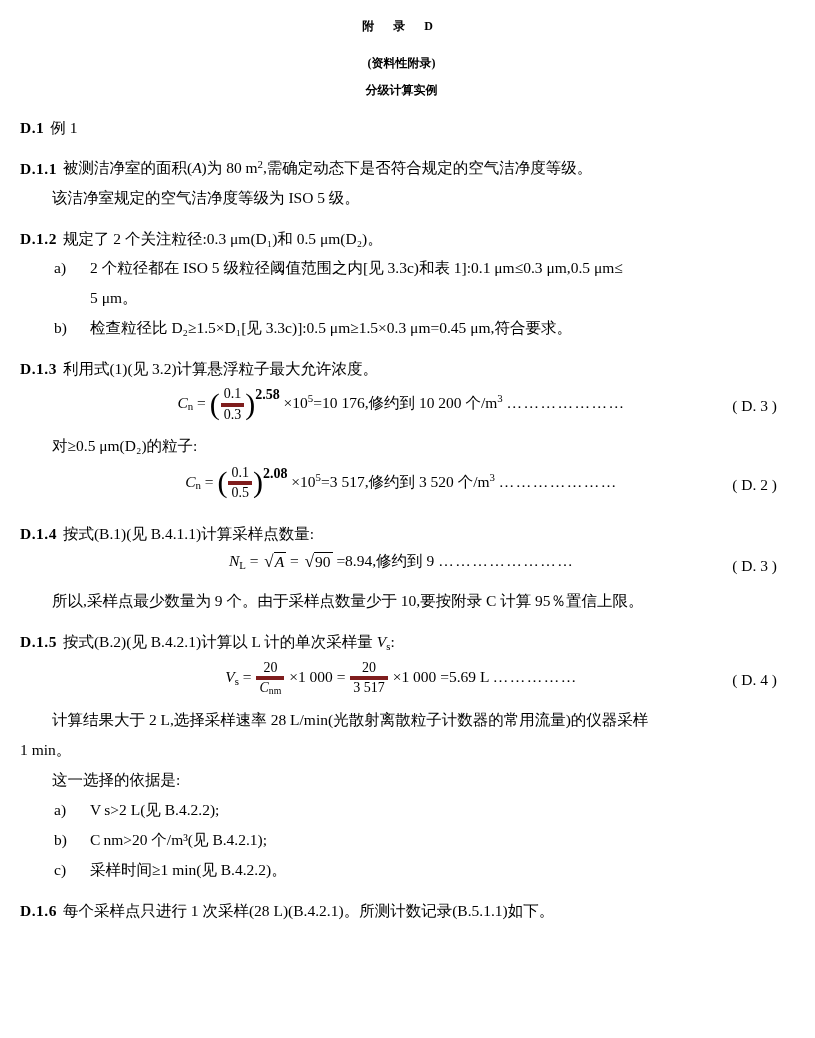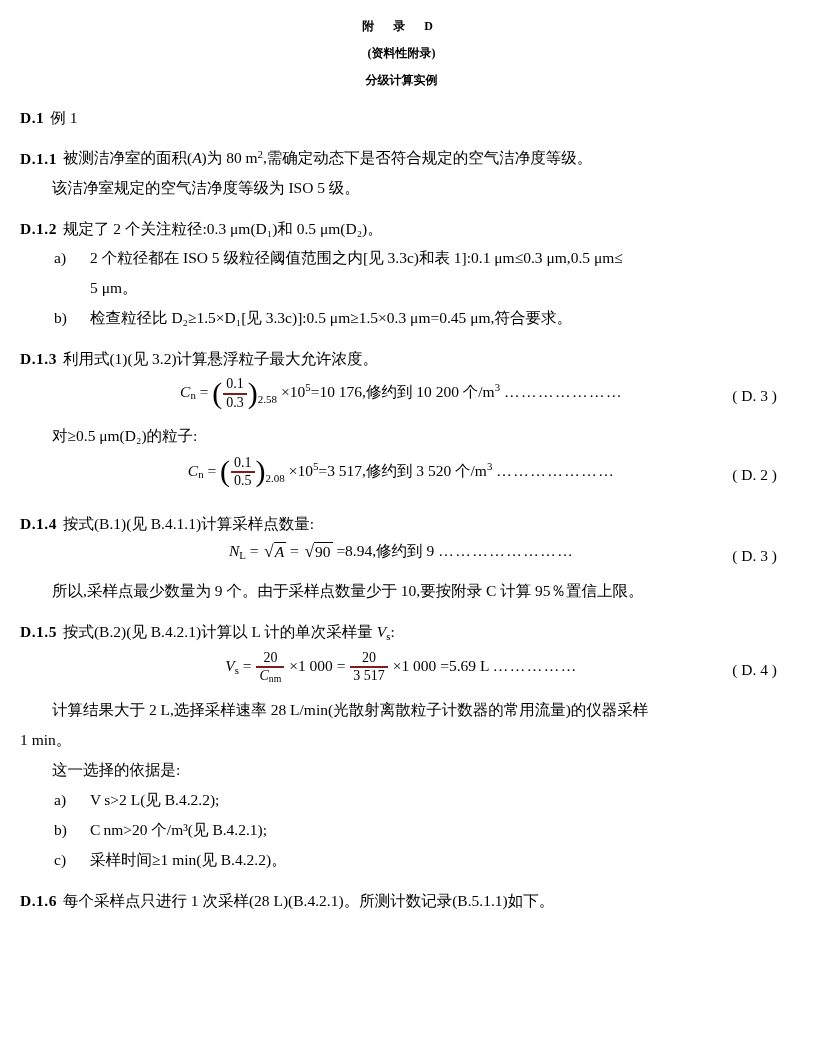--- a/index.html
+++ b/index.html
@@ -30,21 +30,21 @@
     text-align: center;
     font-weight: bold;
     font-size: 12px;
     letter-spacing: 0px;
   }
   .hd.app {
     margin-top: 8px;
     letter-spacing: 8px;
   }
   .hd.sub {
-    margin-top: 10px;
+    margin-top: 20px;
   }
   .hd.sub2 {
     margin-top: 10px;
   }
   
   .clause {
     font-size: 15.5px;
     margin-top: 17px;
     line-height: 1.5;
   }
@@ -108,43 +108,44 @@
   .frac {
     display: inline-block;
     vertical-align: middle;
     text-align: center;
     margin: 0 1px;
     line-height: 1.15;
   }
   .frac .n {
     display: block;
     padding: 0 3px;
-    border-bottom: 2px solid #7f1d1d;
+    border-bottom: 4px solid #7f1d1d;
     font-size: 14px;
   }
   .frac .d {
     display: block;
     padding: 0 3px;
     font-size: 14px;
   }
   .paren {
     display: inline-block;
     vertical-align: middle;
     font-size: 30px;
     line-height: 0.8;
     font-weight: 300;
     position: relative;
     top: -1px;
   }
   .expo {
     display: inline-block;
     vertical-align: top;
-    font-size: 11px;
-    position: relative;
-    top: 17px;
+    font-size: 14px;
+    position: relative;
+    top: 1px;
+    font-weight: bold;
   }
   .sqrt {
     display: inline-block;
     vertical-align: middle;
     position: relative;
     padding-left: 2px;
   }
   .sqrt .rad {
     font-size: 17px;
   }

